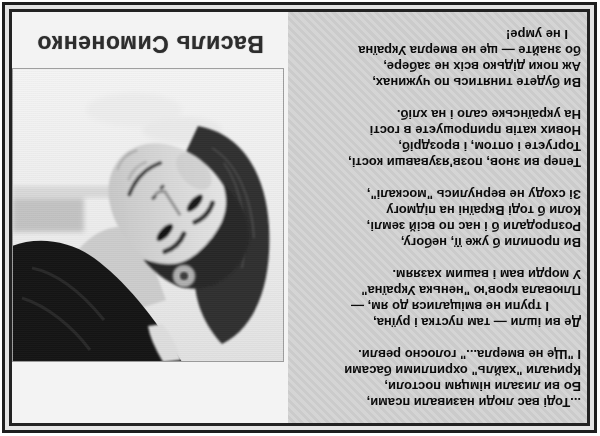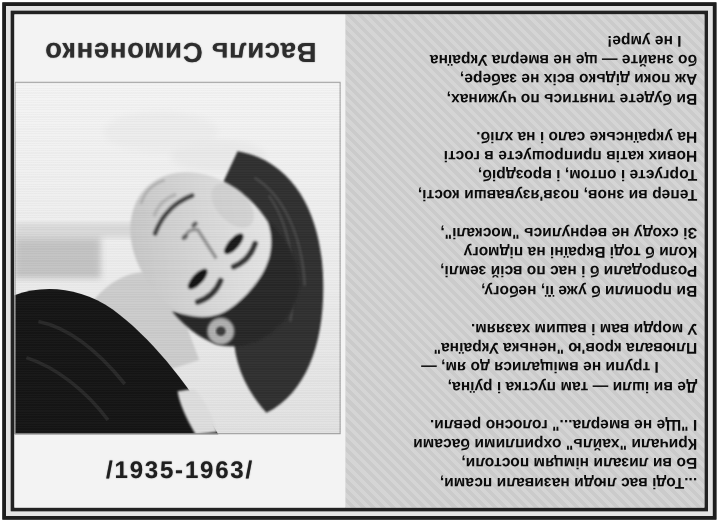--- a/index.html
+++ b/index.html
@@ -130,21 +130,20 @@
 
           <path d="M0,178 C24,169 55,171 82,190 C112,212 142,248 170,294 L0,294 Z" fill="#181818"></path>
           <path d="M20,200 C45,205 70,225 92,252 M10,230 C35,238 60,258 78,282" stroke="#2e2e2e" stroke-width="3" fill="none" opacity=".9"></path>
 
           <path d="M150,256 Q163,270 169,292 L151,294 Q138,272 136,258 Z" fill="#dadada" filter="url(#soft)"></path>
 
           <rect x="0.5" y="0.5" width="271" height="293" fill="none" stroke="#9c9c9c"></rect>
         </svg>
       </div>
 
-      <div class="caption">/1935-1963/</div>
     </div>
 
     <div class="panel">
       <div class="poem">
 
         <div class="stanza">
           <div class="poem-line">...Тоді вас люди називали псами,</div>
           <div class="poem-line">Бо ви лизали німцям постоли,</div>
           <div class="poem-line">Кричали "хайль" охриплими басами</div>
           <div class="poem-line">І "Ще не вмерла..." голосно ревли.</div>

